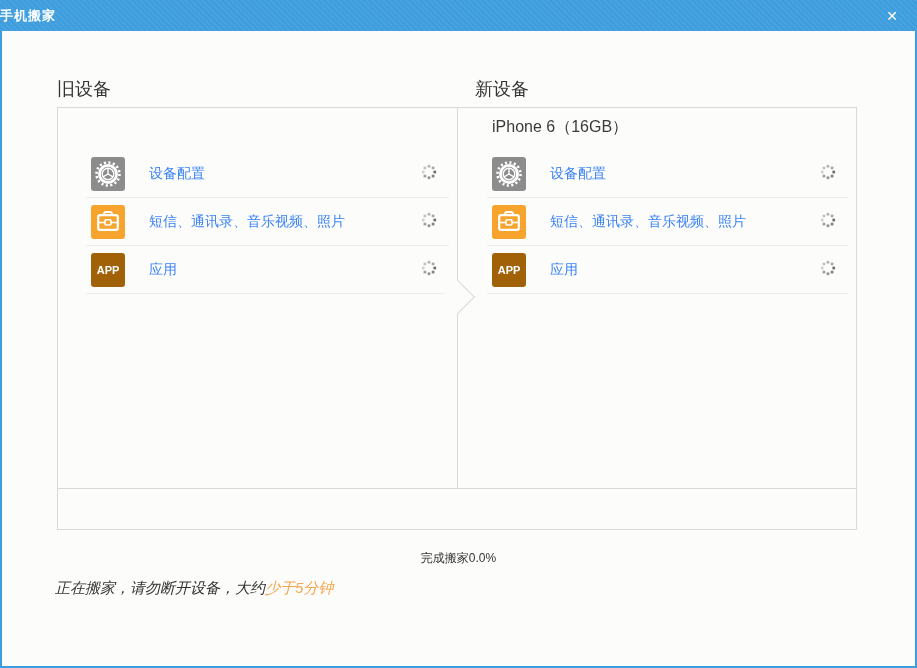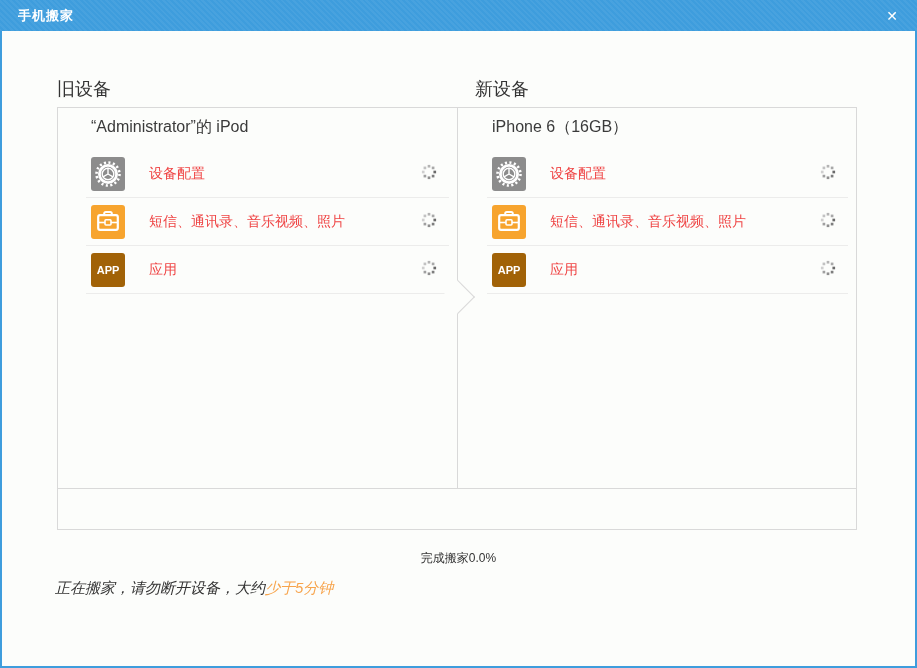--- a/index.html
+++ b/index.html
@@ -13,21 +13,21 @@
     overflow: hidden;
   }
   .titlebar {
     position: absolute; top: 0; left: 0; right: 0; height: 31px;
     background: #3E9DDD;
     background-image: repeating-linear-gradient(45deg, rgba(255,255,255,0.05) 0 2px, rgba(0,0,0,0.0) 2px 4px);
     display: flex; align-items: center;
   }
   .titlebar-title {
     color: #ffffff; font-size: 13px; font-weight: bold;
-    padding-left: 18px; letter-spacing: 1px;
+    letter-spacing: 1px;
   }
   .close-btn {
     position: absolute; right: 12px; top: 0; height: 31px; width: 26px;
     display: flex; align-items: center; justify-content: center;
     color: #ffffff; font-size: 14px; font-weight: bold; cursor: pointer;
   }
   .content {
     position: absolute; top: 31px; left: 2px; right: 2px; bottom: 2px;
     background: #FCFDFB;
   }
@@ -79,21 +79,21 @@
     flex: 0 0 34px;
     display: flex; align-items: center; justify-content: center;
   }
   .item-icon.gray { background: #8C8C8C; }
   .item-icon.orange { background: #F7A42E; }
   .item-icon.blue { background: #a16207; }
   .item-icon .app-text {
     color: #ffffff; font-size: 11px; font-weight: bold; letter-spacing: 0;
   }
   .row-label {
-    margin-left: 24px; font-size: 14px; color: #ef4444;
+    margin-left: 24px; font-size: 14px; color: #3b82f6;
     white-space: nowrap;
   }
   .spinner { margin-left: auto; margin-right: 10px; flex: 0 0 16px; }
 
   .progress-text {
     position: absolute; left: 0; right: 0; top: 519px;
     text-align: center; font-size: 12px; color: #333333;
   }
   .status-line {
     position: absolute; left: 53px; top: 548px;
@@ -112,21 +112,20 @@
   </div>
 
   <div class="content">
 
     <div class="section-label old">旧设备</div>
     <div class="section-label new">新设备</div>
 
     <div class="main-box">
 
       <div class="panel old">
-        <div class="device-name">“Administrator”的 iPod</div>
         <div class="rows">
 
           <div class="row">
             <span class="item-icon gray">
               <svg width="34" height="34" viewBox="0 0 34 34">
                 <circle cx="17" cy="17" r="10" fill="#ffffff"></circle>
                 <circle cx="17" cy="17" r="11.5" fill="none" stroke="#ffffff" stroke-width="2.6" stroke-dasharray="2.1 2.42"></circle>
                 <circle cx="17" cy="17" r="7.2" fill="#8C8C8C"></circle>
                 <circle cx="17" cy="17" r="5.8" fill="none" stroke="#ffffff" stroke-width="1.4"></circle>
                 <path d="M17 17 L17 10.8 M17 17 L22.4 20.1 M17 17 L11.6 20.1" stroke="#ffffff" stroke-width="1.4" fill="none"></path>

